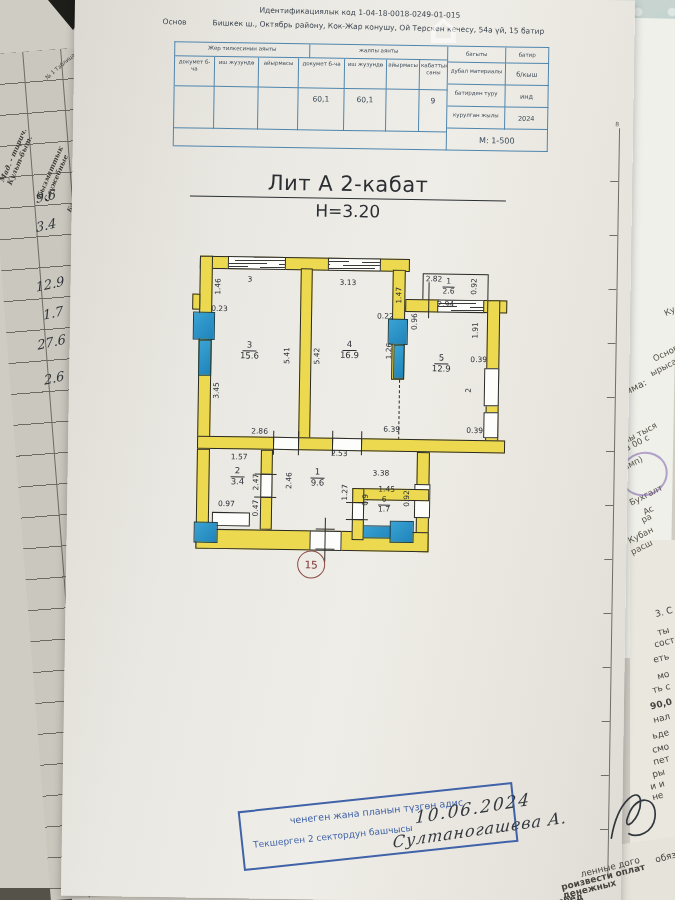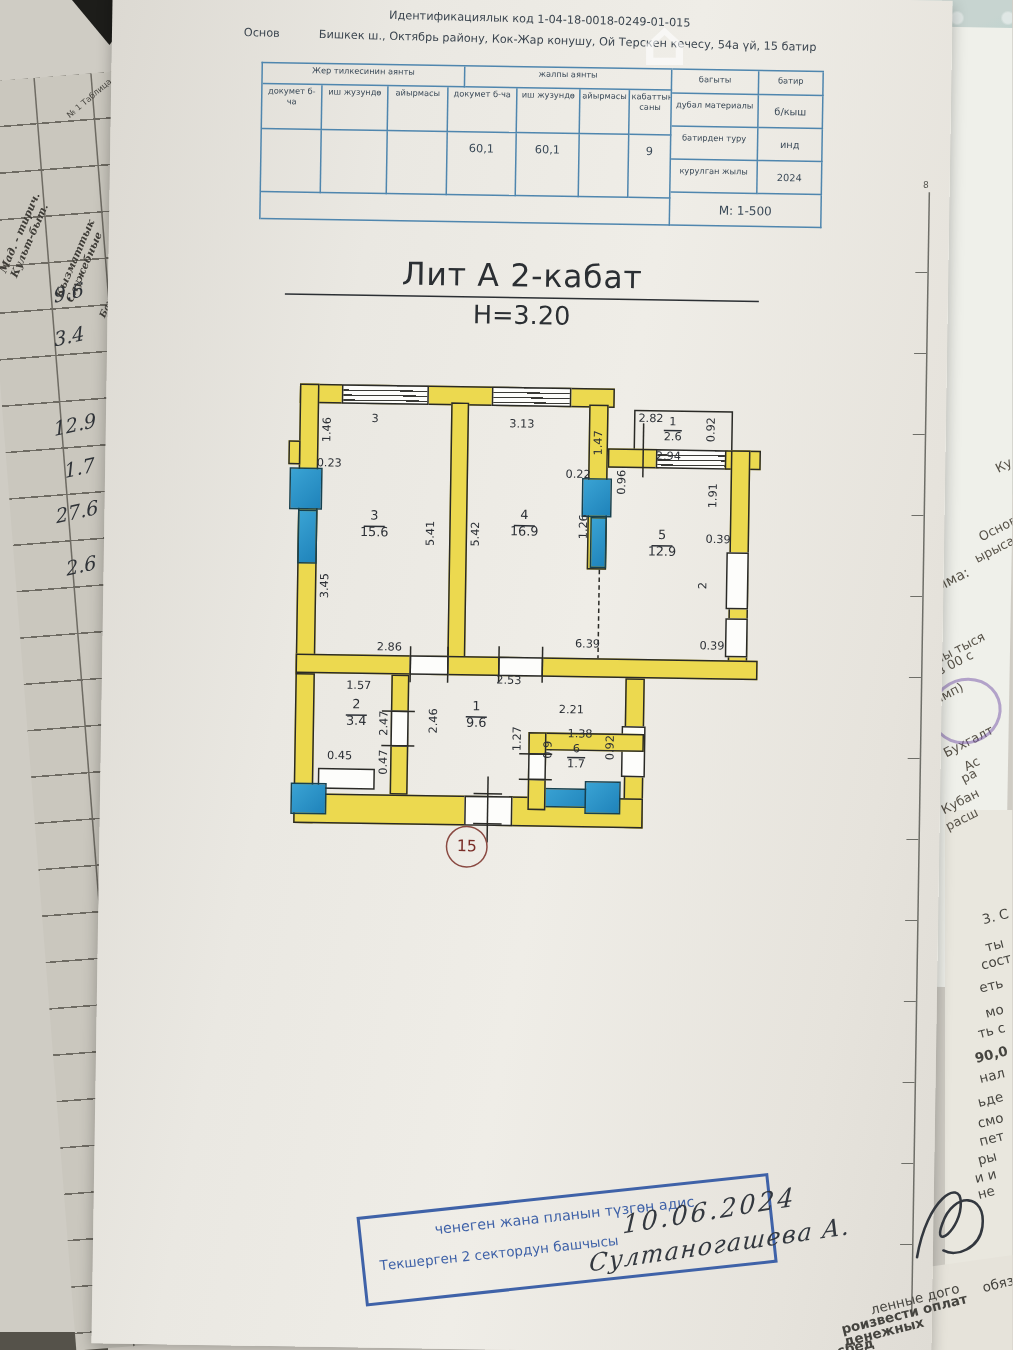--- a/index.html
+++ b/index.html
@@ -315,26 +315,26 @@
       <span class="dim" style="left:274px;top:105px">0.39</span>
       <span class="dim v" style="left:270px;top:136px">2</span>
       <span class="dim" style="left:271px;top:176px">0.39</span>
       <span class="dim v" style="left:12px;top:140px">3.45</span>
       <span class="dim" style="left:56px;top:180px">2.86</span>
       <span class="dim" style="left:188px;top:176px">6.39</span>
       <span class="dim" style="left:36px;top:206px">1.57</span>
       <span class="dim" style="left:136px;top:201px">2.53</span>
       <span class="dim v" style="left:53px;top:231px">2.47</span>
       <span class="dim v" style="left:86px;top:229px">2.46</span>
-      <span class="dim" style="left:178px;top:220px">2.21</span>
-      <span class="dim" style="left:184px;top:236px">1.38</span>
+      <span class="dim" style="left:178px;top:220px">3.38</span>
+      <span class="dim" style="left:184px;top:236px">1.45</span>
       <span class="dim v" style="left:142px;top:240px">1.27</span>
       <span class="dim v" style="left:165px;top:247px">0.9</span>
       <span class="dim v" style="left:204px;top:245px">0.92</span>
-      <span class="dim" style="left:24px;top:253px">0.45</span>
+      <span class="dim" style="left:24px;top:253px">0.97</span>
       <span class="dim v" style="left:53px;top:257px">0.47</span>
 
       <div class="rl" style="left:30px;top:94px;width:46px">
         <span class="n">3</span>
         <span class="a">15.6</span>
       </div>
       <div class="rl" style="left:130px;top:92px;width:46px">
         <span class="n">4</span>
         <span class="a">16.9</span>
       </div>

